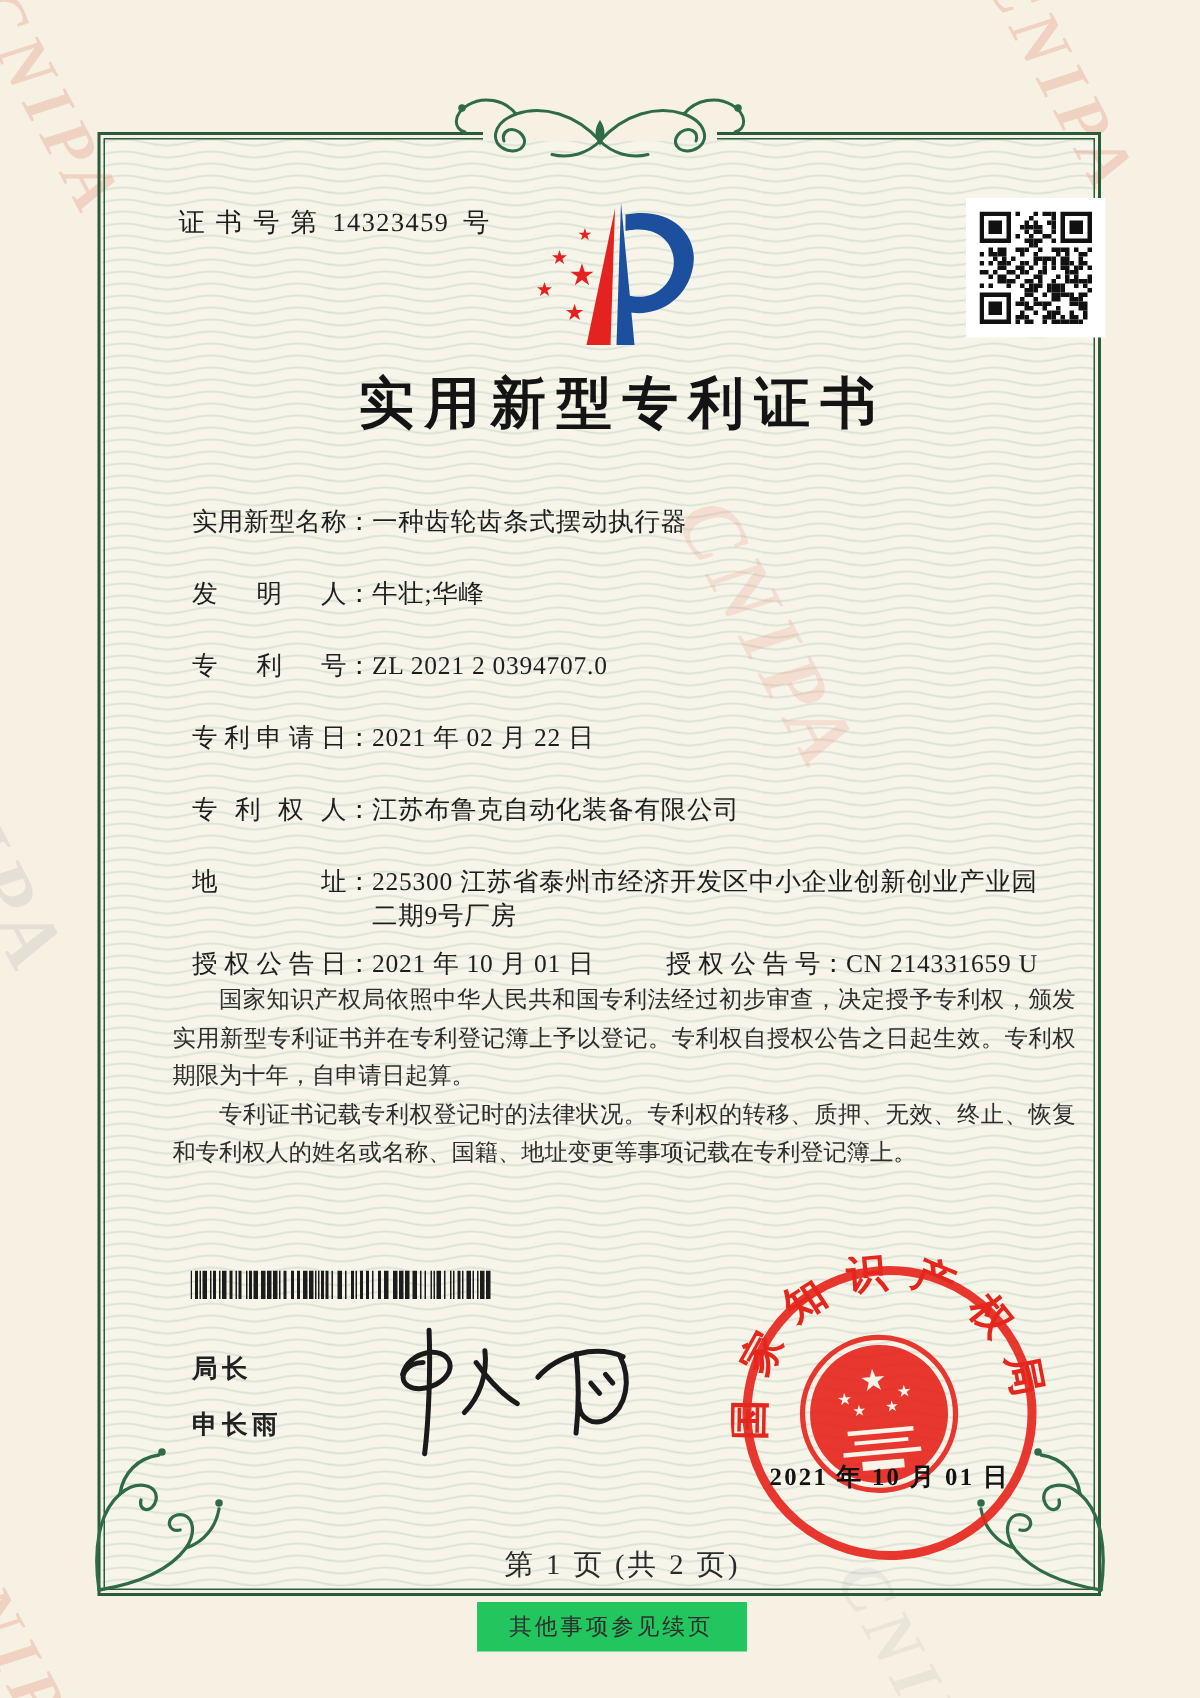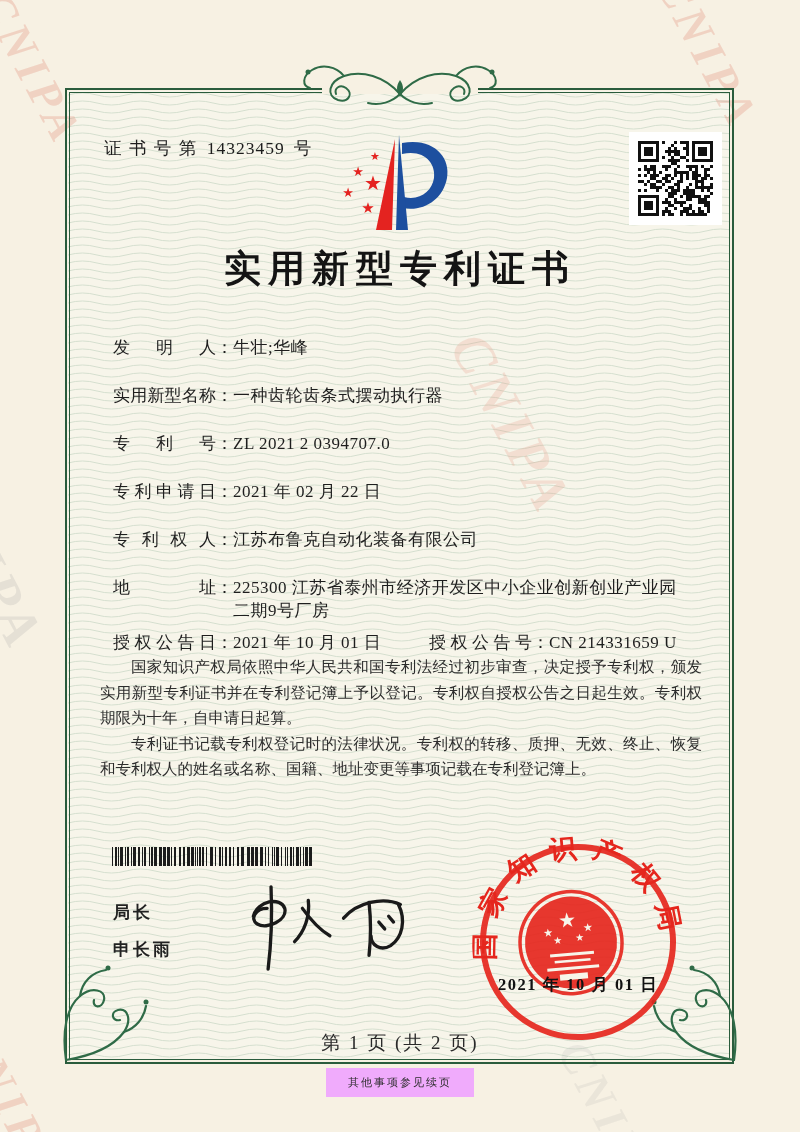--- a/index.html
+++ b/index.html
@@ -21,21 +21,21 @@
   .wm6{left:594px;top:1032px;font-size:46px;color:rgba(170,170,170,0.16);}
 
   .guilloche{left:68px;top:91px;z-index:1;}
 
   .frame{left:65px;top:88px;width:665px;height:972px;border:2.5px solid #2a5c3c;z-index:3;}
   .frame::after{content:"";position:absolute;inset:2px;border:1px solid #2a5c3c;}
   .toporn{left:292px;top:60px;z-index:4;}
   .cornL{left:46px;top:956px;z-index:4;}
   .cornR{left:650px;top:956px;z-index:4;transform:scaleX(-1);}
 
-  .content{position:absolute;inset:0;z-index:5;}
+  .content{position:absolute;inset:0;z-index:5;margin-left:15px;}
   .certno{left:104px;top:136px;font-size:17.5px;letter-spacing:1.5px;color:#1c1c1c;}
   .certno .num{margin:0 9px;letter-spacing:1px;}
   .logo{left:336px;top:133px;}
   .qrbox{left:629px;top:132px;width:93px;height:93px;background:#ffffff;
          display:flex;align-items:center;justify-content:center;}
   .title{left:0;top:244px;width:800px;text-align:center;font-size:37px;font-weight:700;
          letter-spacing:7px;color:#141414;}
 
   .fields{left:113px;top:336px;width:600px;font-size:17px;color:#1e1e1e;}
   .row{margin-bottom:25px;line-height:23px;}
@@ -56,22 +56,22 @@
              font-size:17px;letter-spacing:3px;color:#222;text-align:center;}
   .sig-name{left:113px;top:938px;font-family:"Liberation Sans",sans-serif;font-weight:700;
             font-size:17px;letter-spacing:3px;color:#222;}
   .signature{left:224px;top:876px;}
 
   .seal{left:472px;top:836px;transform:rotate(-5deg);z-index:5;}
   .seal-date{left:498px;top:974px;font-size:16.5px;font-weight:700;letter-spacing:1.5px;
              color:#121212;z-index:6;}
 
   .pageinfo{left:0;top:1030px;width:800px;text-align:center;font-size:19px;letter-spacing:2px;color:#2a2a2a;}
-  .contnote{left:50%;top:1068px;transform:translateX(-50%);background:#f0abfc;
-            padding:7px 22px;font-size:11px;letter-spacing:2px;color:#2d2d2d;white-space:nowrap;}
+  .contnote{left:50%;top:1068px;transform:translateX(-50%);background:#22c55e;
+            padding:7px 22px;font-size:15px;letter-spacing:2px;color:#2d2d2d;white-space:nowrap;}
 </style>
 </head>
 <body>
 
 <div class="page">
 
   <svg class="abs guilloche" width="662" height="968">
     <defs>
       <pattern id="wv" width="58" height="8" patternUnits="userSpaceOnUse">
         <path d="M0,4 Q14.5,0 29,4 T58,4" fill="none" stroke="#b9cdb9" stroke-width="1"></path>
@@ -370,24 +370,24 @@
           <rect x="0" y="54" width="21" height="21" fill="#111"></rect>
           <rect x="3" y="57" width="15" height="15" fill="#fff"></rect>
           <rect x="6" y="60" width="9" height="9" fill="#111"></rect>
         </svg>
     </div>
 
     <div class="abs title">实用新型专利证书</div>
 
     <div class="abs fields">
       <div class="row">
+        <span class="lbl">实用新型名称</span><span class="colon">：</span><span class="val">一种齿轮齿条式摆动执行器</span>
+      </div>
+      <div class="row">
         <span class="lbl">发明人</span><span class="colon">：</span><span class="val">牛壮;华峰</span>
-      </div>
-      <div class="row">
-        <span class="lbl">实用新型名称</span><span class="colon">：</span><span class="val">一种齿轮齿条式摆动执行器</span>
       </div>
       <div class="row">
         <span class="lbl">专利号</span><span class="colon">：</span><span class="val">ZL 2021 2 0394707.0</span>
       </div>
       <div class="row">
         <span class="lbl">专利申请日</span><span class="colon">：</span><span class="val">2021 年 02 月 22 日</span>
       </div>
       <div class="row">
         <span class="lbl">专利权人</span><span class="colon">：</span><span class="val">江苏布鲁克自动化装备有限公司</span>
       </div>

